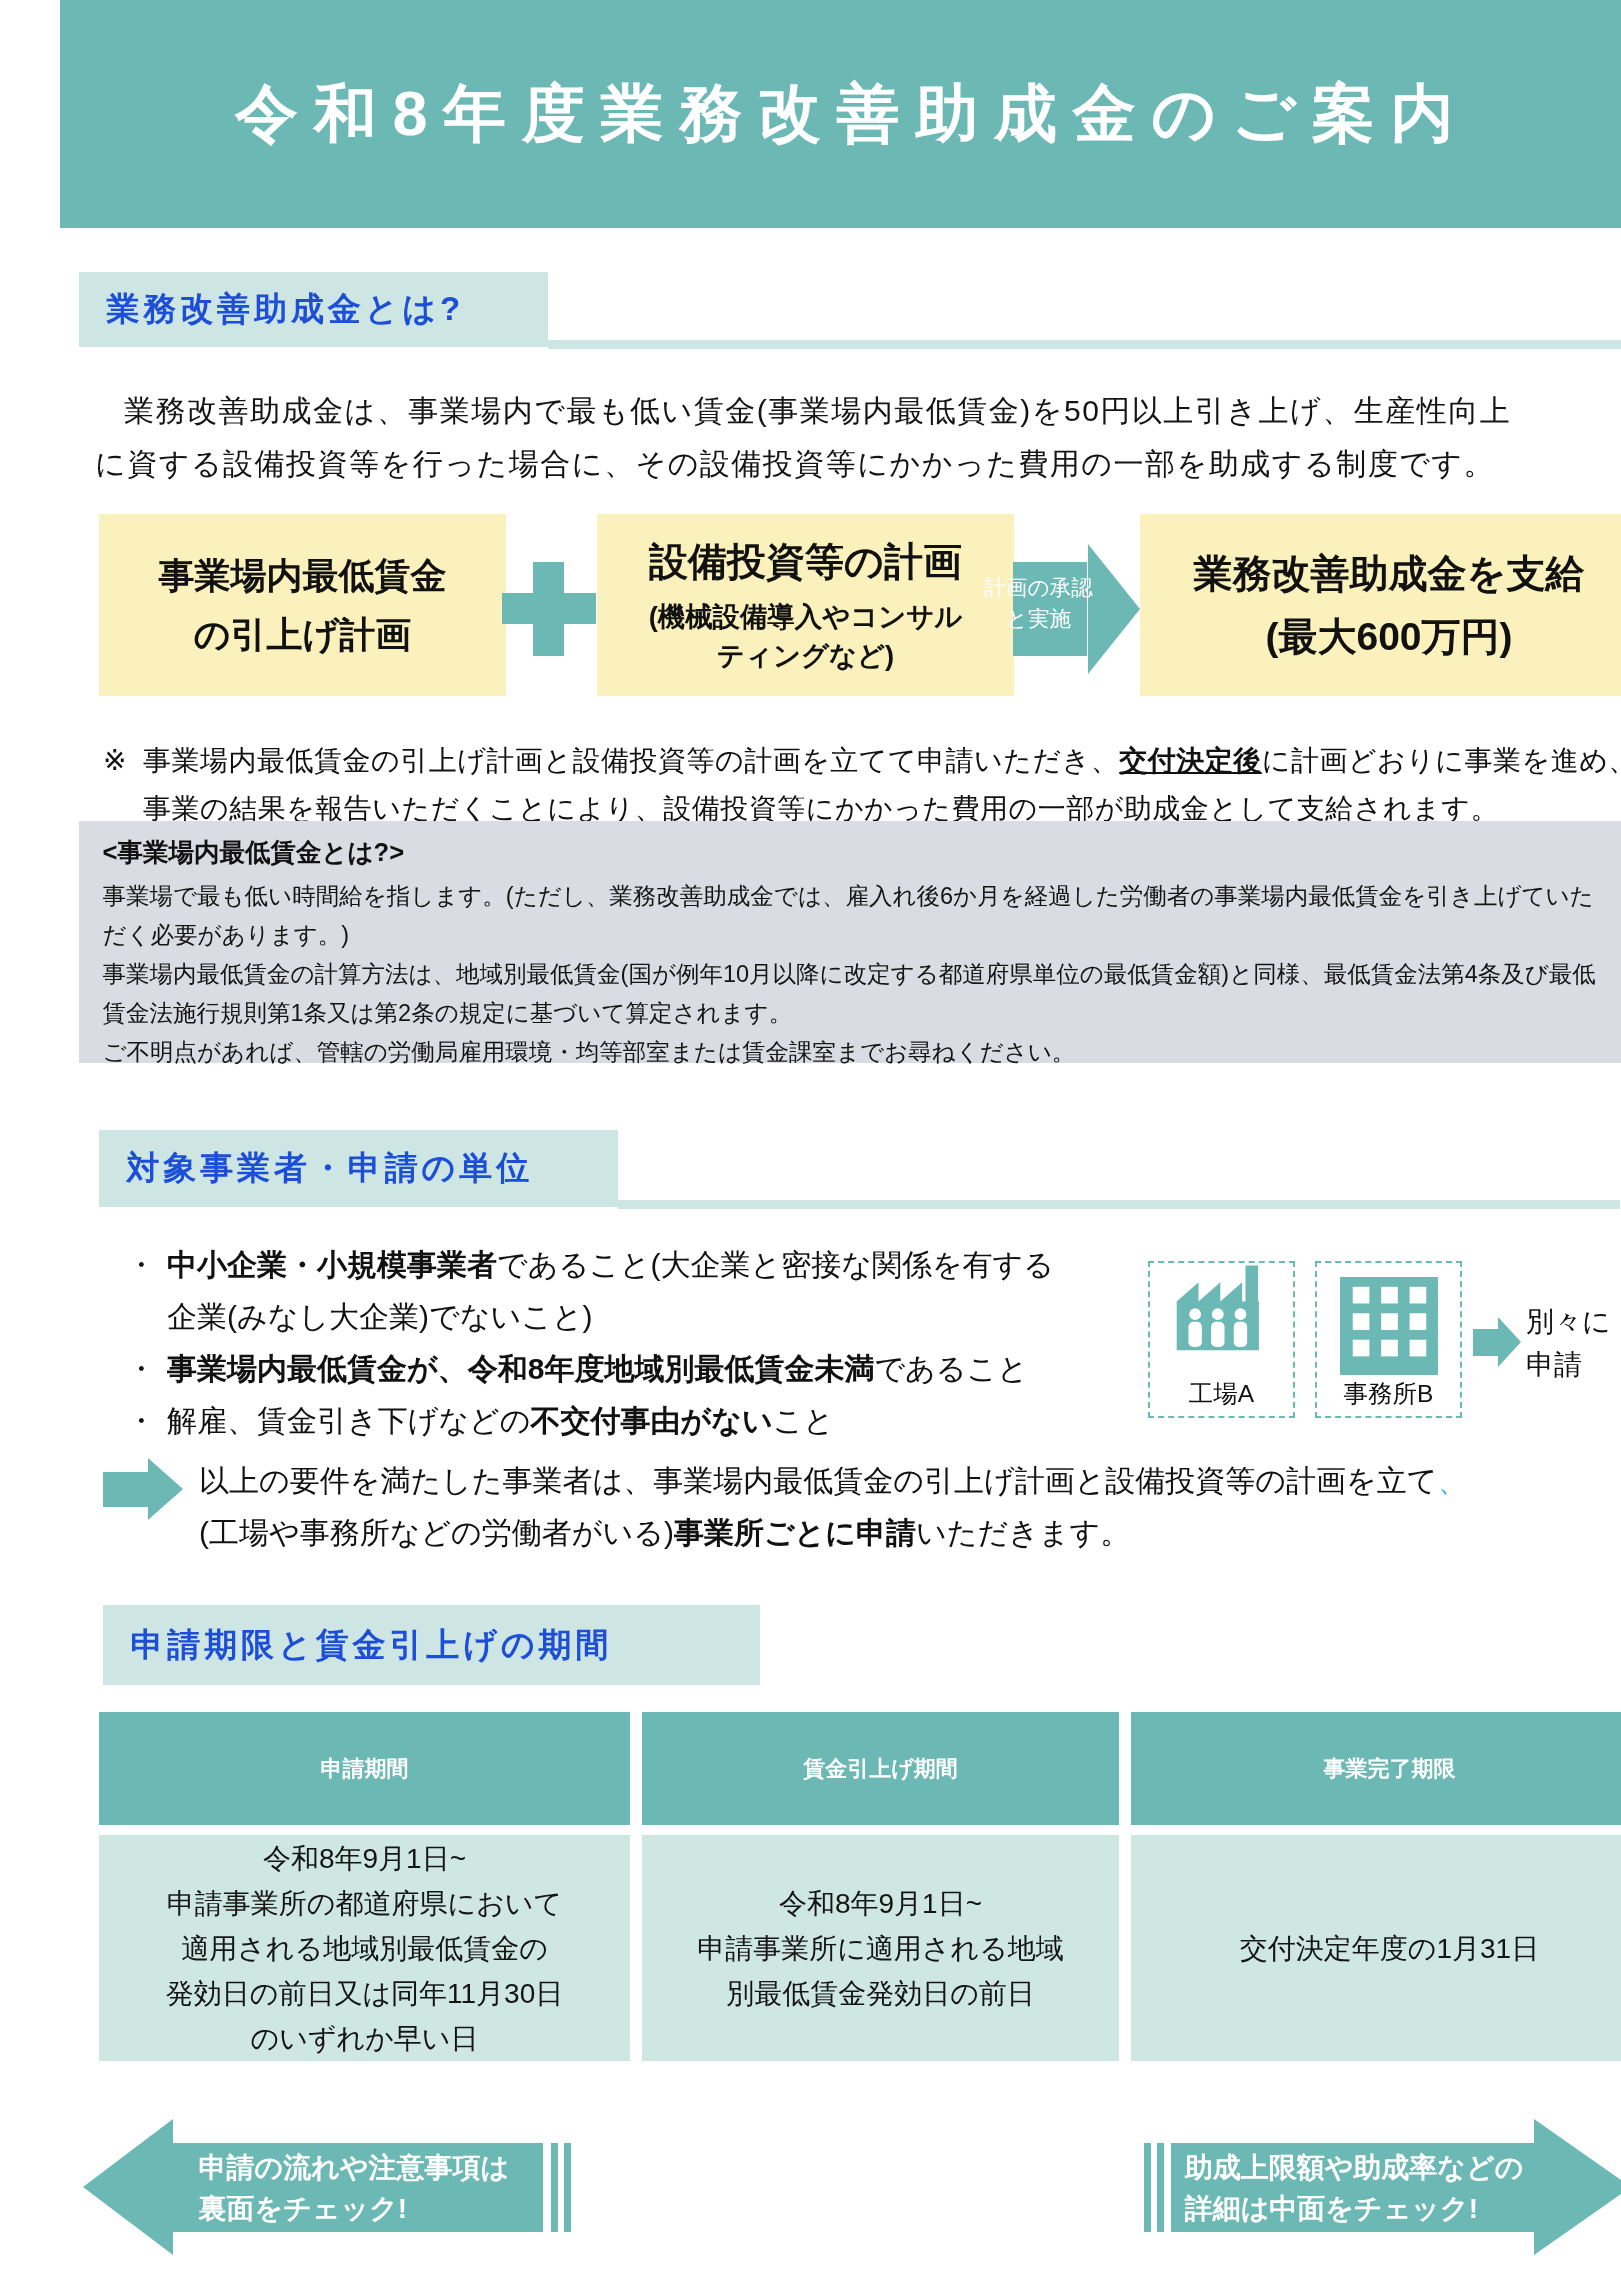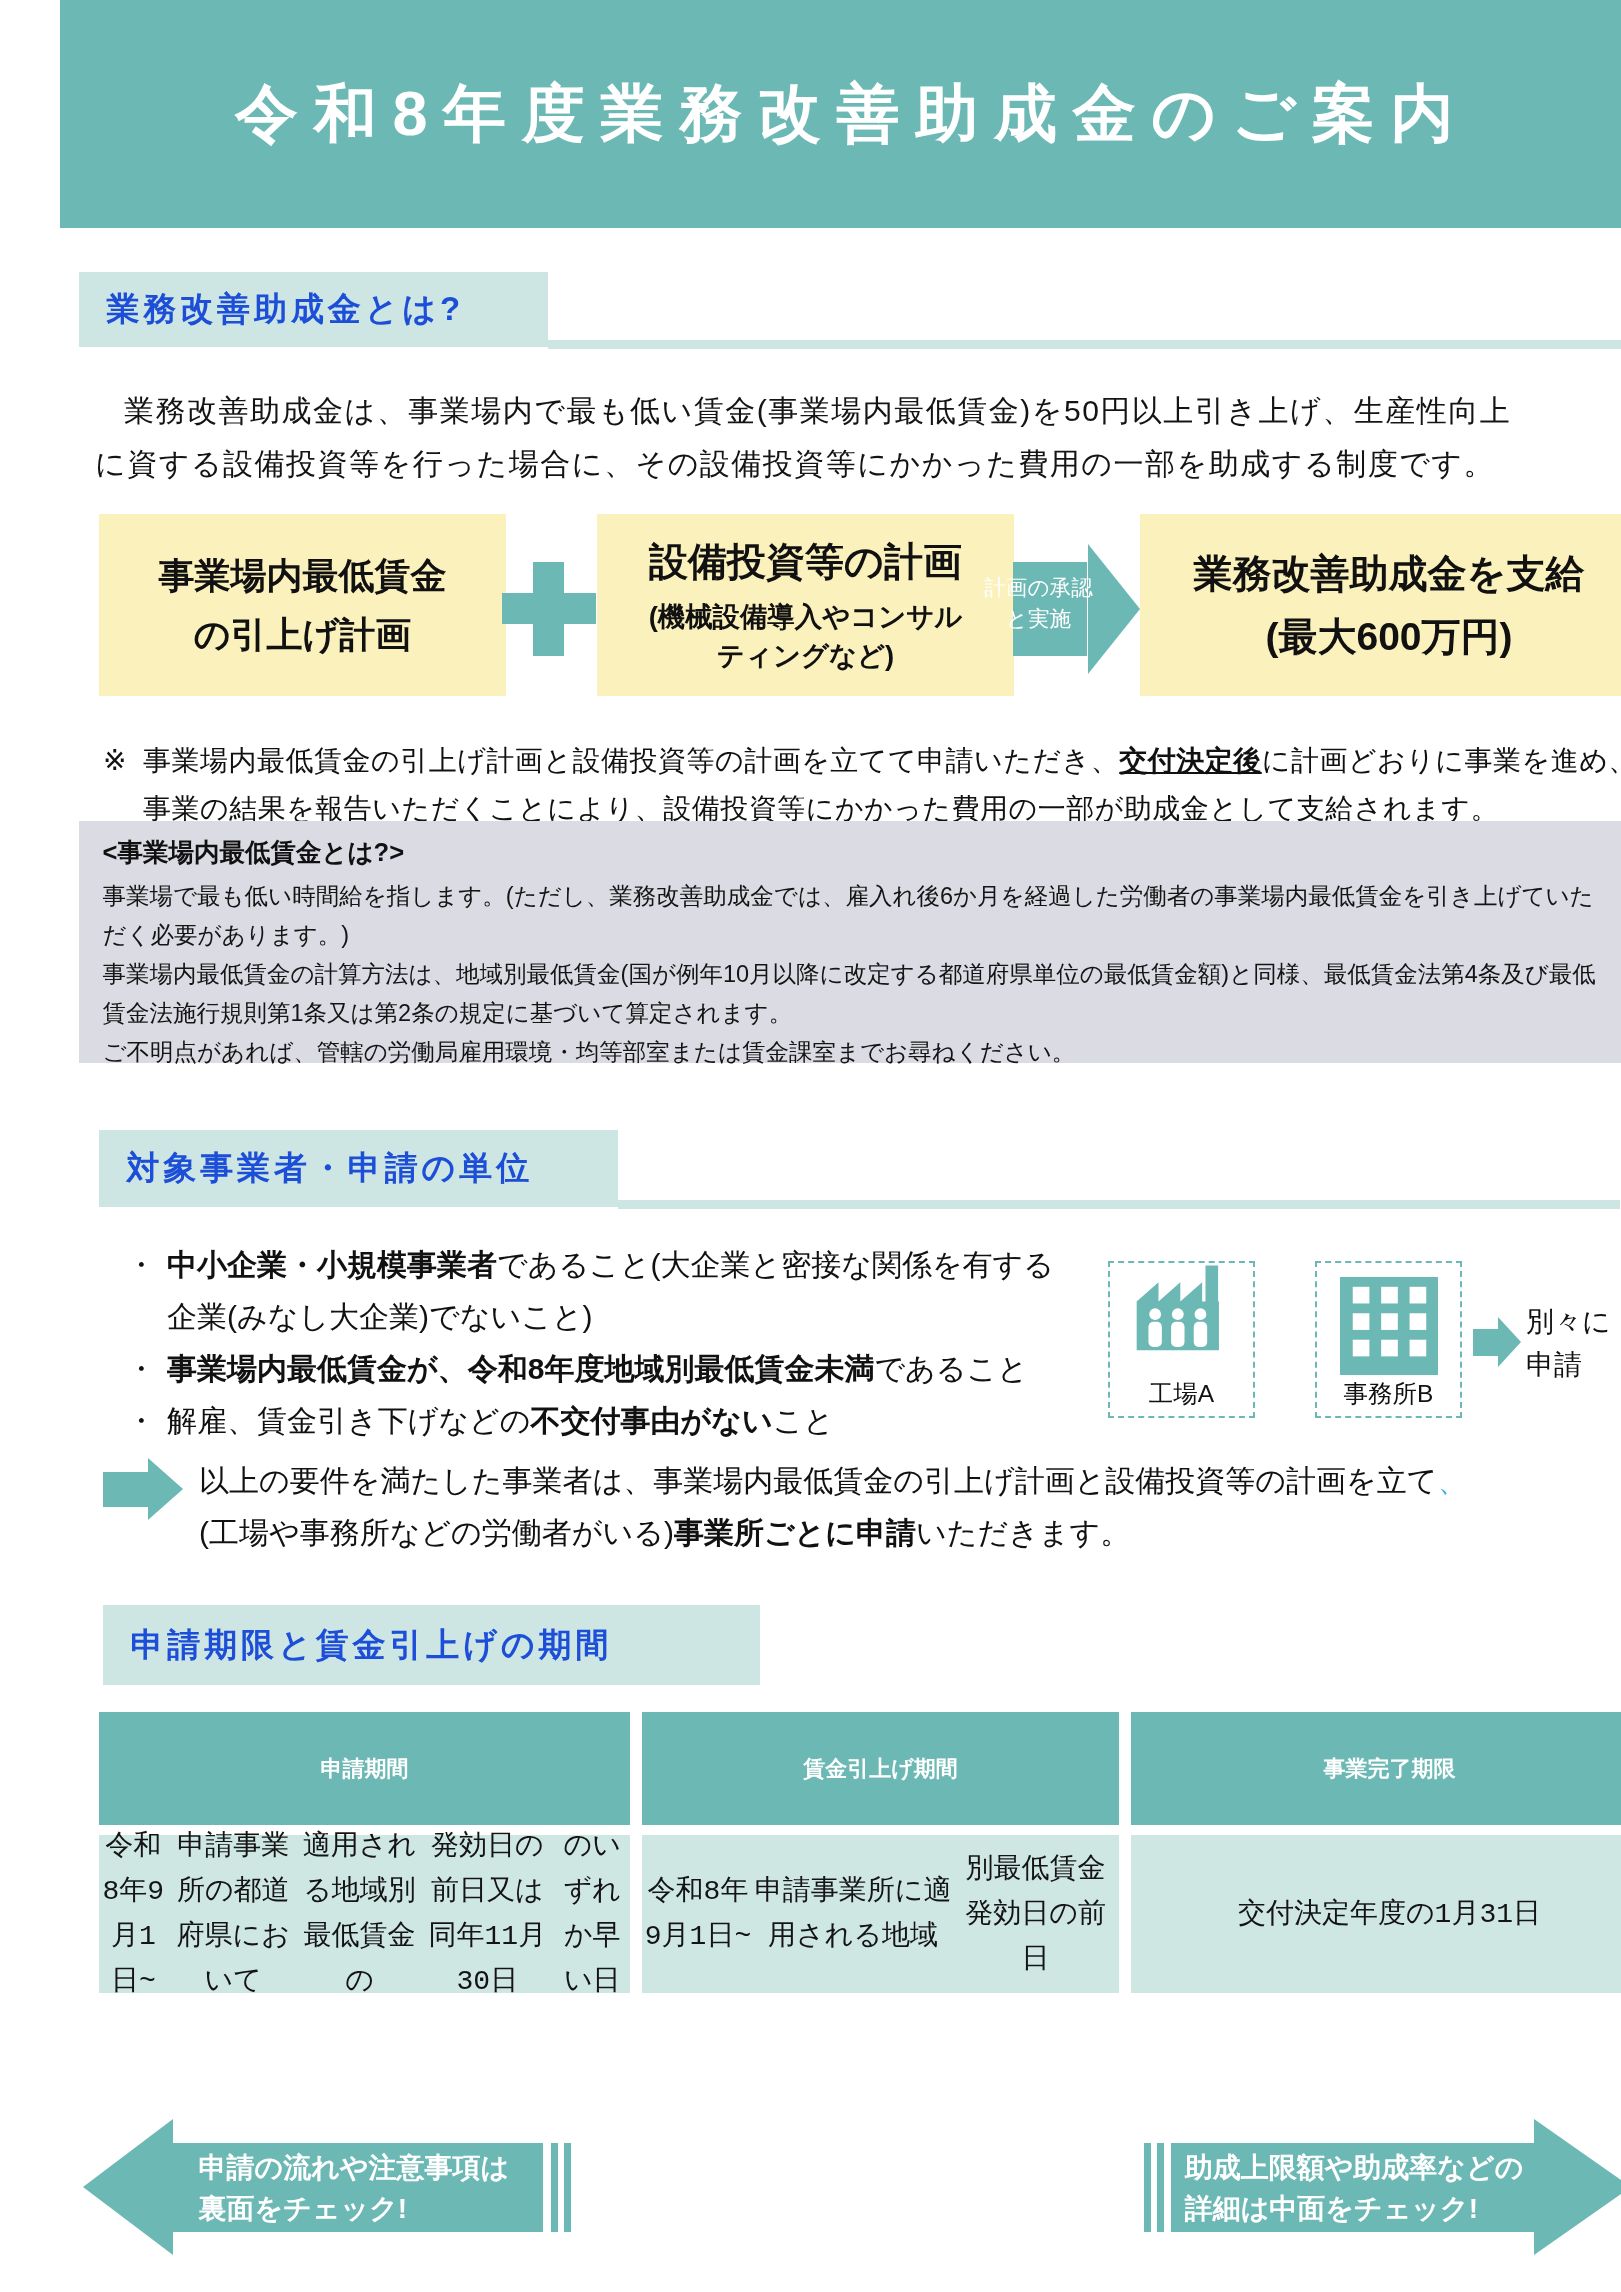--- a/index.html
+++ b/index.html
@@ -63,44 +63,44 @@
   
   .bullets { left:86px; top:1239px; width:1000px; }
   .bullet { display:flex; font-size:30px; line-height:52px; }
   .bullet .dot { width:41px; flex:none; }
   .bullet .btext { width:902px; }
   .b { font-weight:bold; }
 
   
   .dashbox { border:2.9px dashed var(--teal,#6cb8b4); display:flex; flex-direction:column;
              align-items:center; justify-content:flex-end; padding-bottom:5.9px; }
-  .dash1 { left:1068px; top:1261px; width:147px; height:157px;gap:24px; }
+  .dash1 { left:1108px; top:1261px; width:147px; height:157px;gap:24px; }
   .dash2 { left:1275px; top:1261px; width:147px; height:157px; }
   .dash-label { font-size:24.5px; margin-top:2px; }
   .uarrow-body { left:1433px; top:1329px; width:25.5px; height:27.4px; background:var(--teal,#6cb8b4); }
   .uarrow-head { left:1458px; top:1317px; width:0; height:0;
                  border-top:25.5px solid transparent; border-bottom:25.5px solid transparent;
                  border-left:23.5px solid var(--teal,#6cb8b4); }
   .apply-text { left:1486px; top:1300px; font-size:28px; line-height:43px; }
 
   
   .carrow-body { left:63px; top:1472px; width:45px; height:35px; background:var(--teal,#6cb8b4); }
   .carrow-head { left:108px; top:1458px; width:0; height:0;
                  border-top:31px solid transparent; border-bottom:31px solid transparent;
                  border-left:35px solid var(--teal,#6cb8b4); }
   .conclusion { left:159px; top:1455px; width:1451px; font-size:30px; line-height:52px; }
   .conclusion .cline { white-space:nowrap; }
   .blue { color:var(--blue,#3fb3e9); }
 
   
   .thcell { top:1712px; height:113px; background:var(--teal,#6cb8b4); color:#fff;
             font-weight:bold; font-size:22px; display:flex; align-items:center; justify-content:center; }
-  .tbcell { top:1835px; height:158px; background:var(--cell,#cfe7e3); font-size:28px;
-            line-height:45px; display:flex; align-items:center;
-            justify-content:center; text-align:center; color:#141414;font-family:Liberation Mono, monospace; }
+  .tbcell { top:1835px; height:226px; background:var(--cell,#cfe7e3); font-size:28px;
+            line-height:45px; display:flex; flex-direction:column; align-items:center;
+            justify-content:center; text-align:center; color:#141414; }
   .tc1 { left:59px; width:531px; }
   .tc2 { left:602px; width:477px; }
   .tc3 { left:1091px; width:517px; }
 
   
   .ftri-left { left:43px; top:2119px; width:0; height:0;
                border-top:68px solid transparent; border-bottom:68px solid transparent;
                border-right:90px solid var(--teal,#6cb8b4); }
   .frect-left { left:133px; top:2143px; width:370px; height:89px; background:var(--teal,#6cb8b4);
                 display:flex; flex-direction:column; justify-content:center; padding-left:25.5px; }

